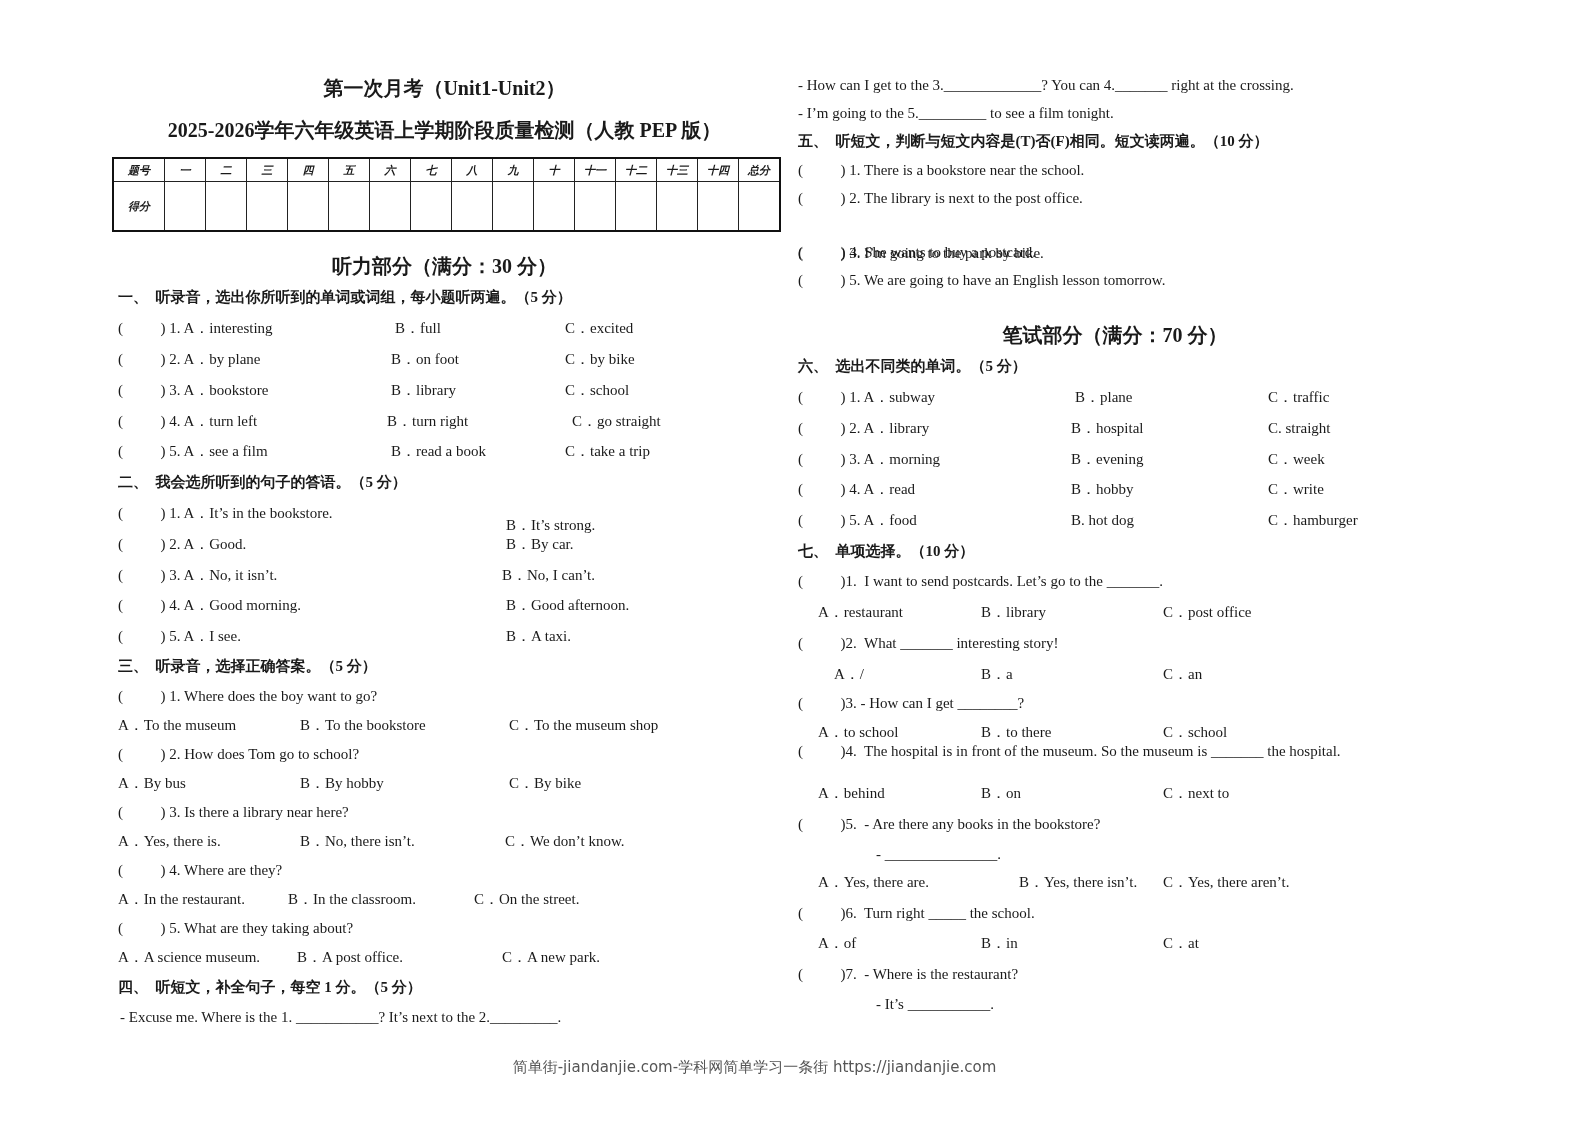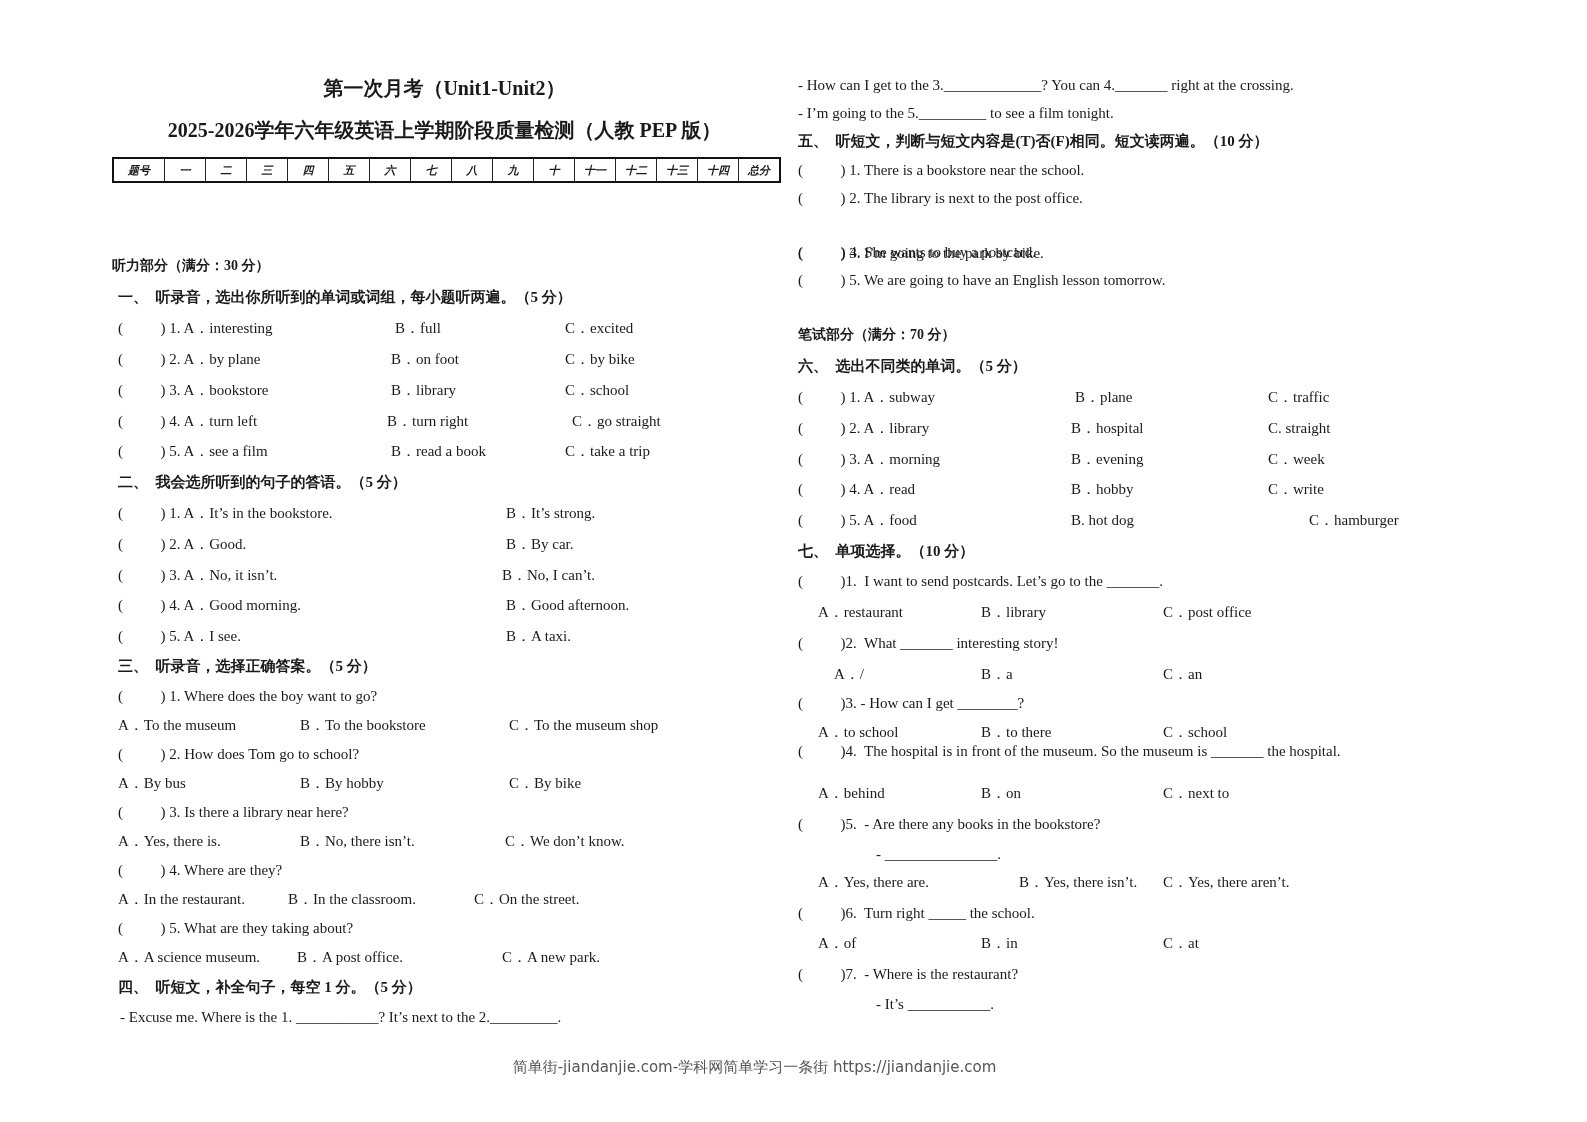--- a/index.html
+++ b/index.html
@@ -2,21 +2,21 @@
 <html><head>
 <meta charset="utf-8">
 <style>
   html, body { margin:0; padding:0; background:#ffffff; }
   body { width:1587px; height:1122px; position:relative; overflow:hidden;
          font-family:"Liberation Serif","DejaVu Serif",serif; color:#1a1a1a; }
   .abs { position:absolute; white-space:pre; }
   .txt { font-size:15px; line-height:18px; }
   .title { font-size:20px; font-weight:bold; line-height:24px; text-align:center; }
   .sec { font-size:15px; font-weight:bold; line-height:18px; }
-  .part { font-size:14px; font-weight:bold; line-height:18px; text-align:left; }
+  .part { font-size:20px; font-weight:bold; line-height:18px; text-align:center; }
   .footer { font-family:"DejaVu Sans","Liberation Sans",sans-serif; font-size:15px; color:#555; }
   table.score { position:absolute; left:112px; top:157px; border-collapse:collapse;
                 border:2px solid #111; font-family:"DejaVu Sans","Liberation Sans",sans-serif;font-style:italic; }
   table.score td { border:1px solid #222; text-align:center; font-size:11px; font-weight:bold;
                    padding:0; width:40px; }
   table.score td.first { width:50px; }
   table.score tr.h td { height:22px; }
   table.score tr.s td { height:48px; }
 </style>
 </head>
@@ -38,20 +38,38 @@
     <td>七</td>
     <td>八</td>
     <td>九</td>
     <td>十</td>
     <td>十一</td>
     <td>十二</td>
     <td>十三</td>
     <td>十四</td>
     <td>总分</td>
   </tr>
+  <tr class="s">
+    <td class="first">得分</td>
+    <td></td>
+    <td></td>
+    <td></td>
+    <td></td>
+    <td></td>
+    <td></td>
+    <td></td>
+    <td></td>
+    <td></td>
+    <td></td>
+    <td></td>
+    <td></td>
+    <td></td>
+    <td></td>
+    <td></td>
+  </tr>
 </tbody>
   </table>
 
 <div class="abs part" style="left:112px;top:257px;width:665px;">听力部分（满分：30 分）</div>
 
 <div class="abs sec" style="left:118px;top:288px;">一、  听录音，选出你所听到的单词或词组，每小题听两遍。（5 分）</div>
 <div>
   <div class="abs txt" style="left:118px;top:319px;">(          ) 1. A．interesting</div>
   <div class="abs txt" style="left:395px;top:319px;">B．full</div>
   <div class="abs txt" style="left:565px;top:319px;">C．excited</div>
@@ -73,21 +91,21 @@
 </div>
 <div>
   <div class="abs txt" style="left:118px;top:442px;">(          ) 5. A．see a film</div>
   <div class="abs txt" style="left:391px;top:442px;">B．read a book</div>
   <div class="abs txt" style="left:565px;top:442px;">C．take a trip</div>
 </div>
 
 <div class="abs sec" style="left:118px;top:473px;">二、  我会选所听到的句子的答语。（5 分）</div>
 <div>
   <div class="abs txt" style="left:118px;top:504px;">(          ) 1. A．It’s in the bookstore.</div>
-  <div class="abs txt" style="left:506px;top:504px;">B．It’s strong.</div>
+  <div class="abs txt" style="left:506px;top:516px;">B．It’s strong.</div>
 </div>
 <div>
   <div class="abs txt" style="left:118px;top:535px;">(          ) 2. A．Good.</div>
   <div class="abs txt" style="left:506px;top:535px;">B．By car.</div>
 </div>
 <div>
   <div class="abs txt" style="left:118px;top:566px;">(          ) 3. A．No, it isn’t.</div>
   <div class="abs txt" style="left:502px;top:566px;">B．No, I can’t.</div>
 </div>
 <div>
@@ -163,21 +181,21 @@
   <div class="abs txt" style="left:1268px;top:450px;">C．week</div>
 </div>
 <div>
   <div class="abs txt" style="left:798px;top:480px;">(          ) 4. A．read</div>
   <div class="abs txt" style="left:1071px;top:480px;">B．hobby</div>
   <div class="abs txt" style="left:1268px;top:480px;">C．write</div>
 </div>
 <div>
   <div class="abs txt" style="left:798px;top:511px;">(          ) 5. A．food</div>
   <div class="abs txt" style="left:1071px;top:511px;">B. hot dog</div>
-  <div class="abs txt" style="left:1268px;top:511px;margin-left:41px;">C．hamburger</div>
+  <div class="abs txt" style="left:1268px;top:511px;">C．hamburger</div>
 </div>
 
 <div class="abs sec" style="left:798px;top:542px;">七、  单项选择。（10 分）</div>
 
 <div>
   <div class="abs txt" style="left:798px;top:572px;">(          )1.  I want to send postcards. Let’s go to the _______.</div>
   <div class="abs txt" style="left:818px;top:603px;">A．restaurant</div>
   <div class="abs txt" style="left:981px;top:603px;">B．library</div>
   <div class="abs txt" style="left:1163px;top:603px;">C．post office</div>
 </div>

